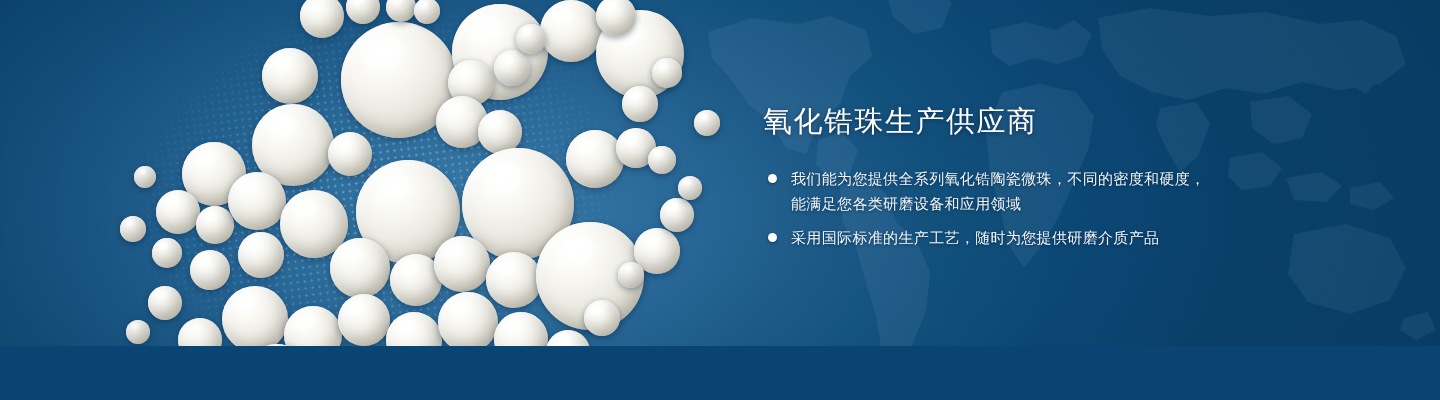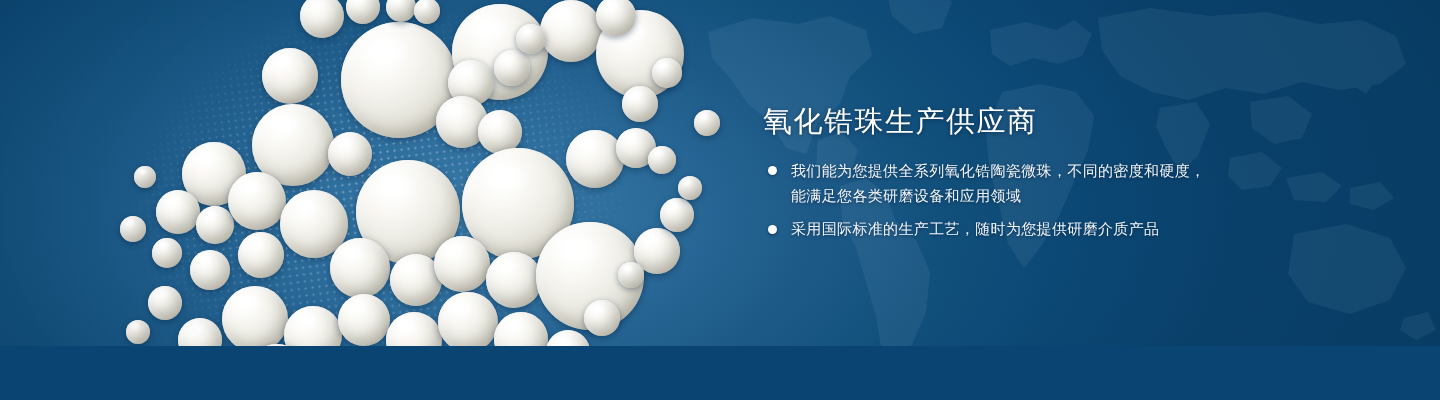--- a/index.html
+++ b/index.html
@@ -97,35 +97,35 @@
   .headline {
     color:#ffffff;
     font-size:29px;
     font-weight:500;
     letter-spacing:1.5px;
     line-height:1.18;
     text-shadow:0 1px 4px rgba(0,20,45,0.55);
     white-space:nowrap;
   }
   .bullets {
-    margin-top:20px;
+    margin-top:28px;
     list-style:none;
   }
   .bullet {
     position:relative;
     padding-left:28px;
     margin-bottom:9px;
     color:#f2f6fa;
     font-size:15px;
     line-height:25px;
     letter-spacing:0.35px;
     text-shadow:0 1px 3px rgba(0,18,40,0.55);
     max-width:450px;
   }
-  .bullet:last-child { margin-bottom:0;font-family:Liberation Serif, serif; }
+  .bullet:last-child { margin-bottom:0; }
   .dot {
     position:absolute;
     left:5px; top:8px;
     width:9px; height:9px;
     border-radius:50%;
     background:#ffffff;
     box-shadow:0 1px 3px rgba(0,15,35,0.5);
   }
 </style>
 </head>

